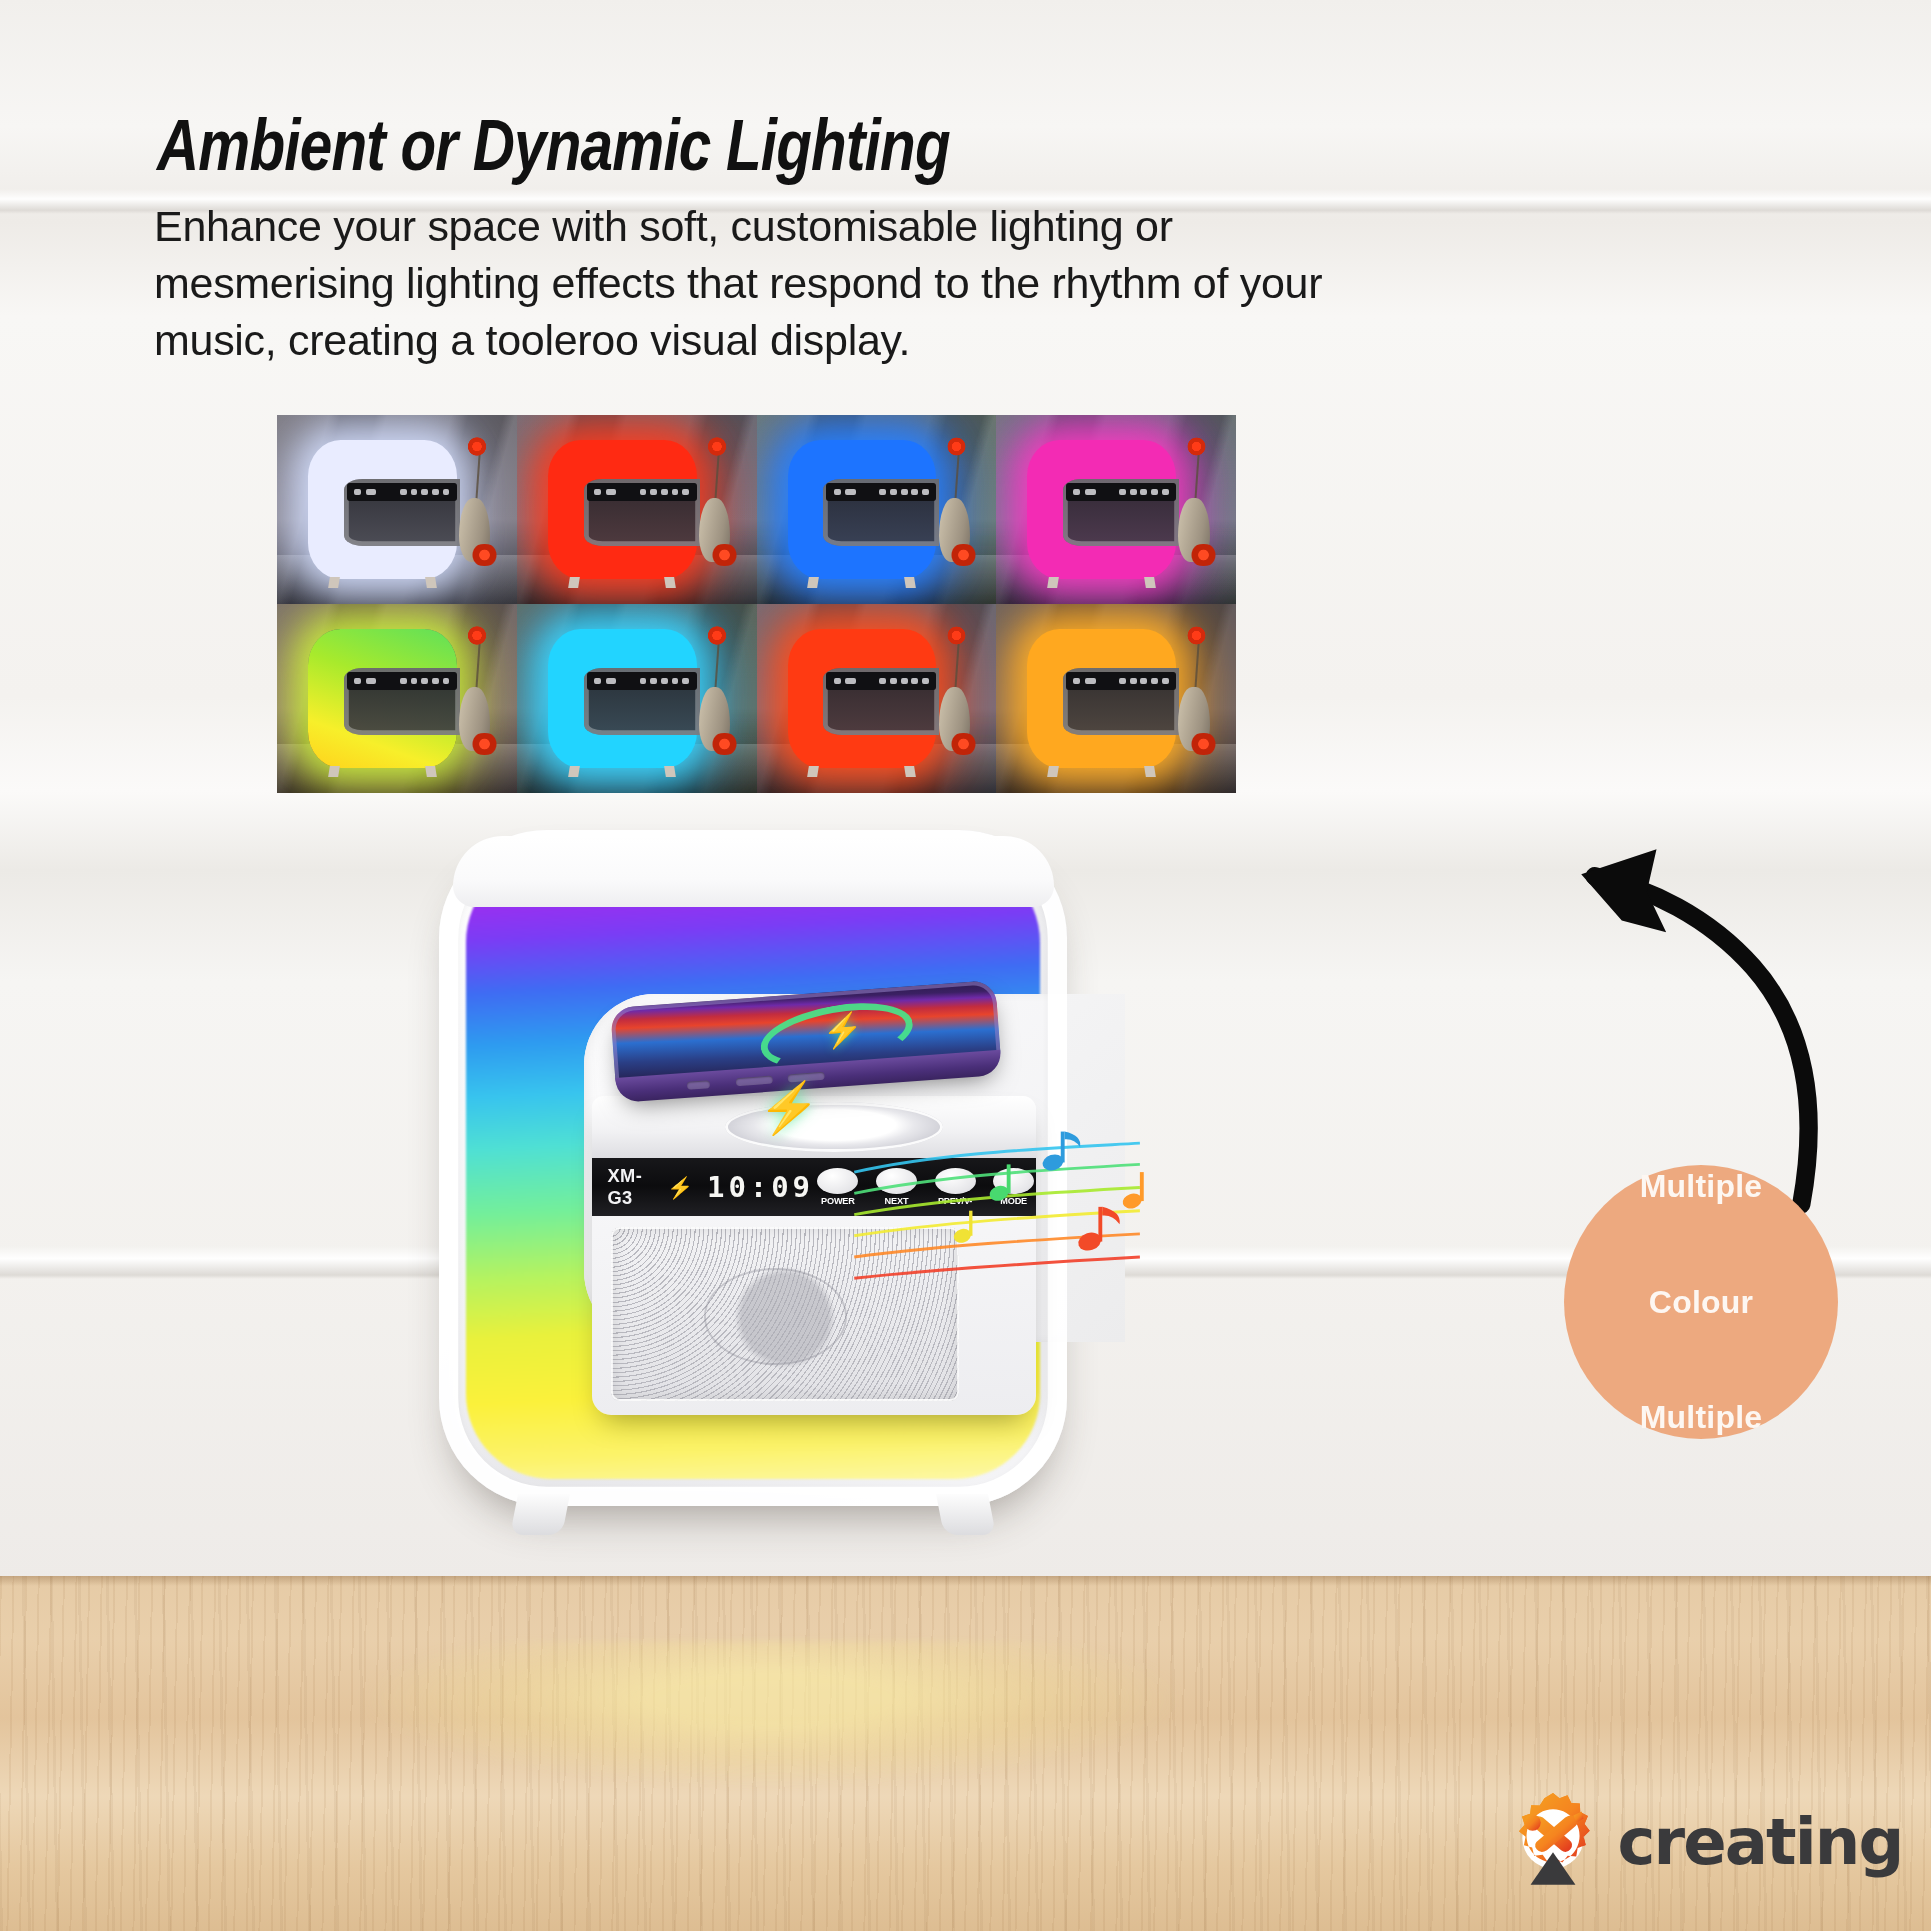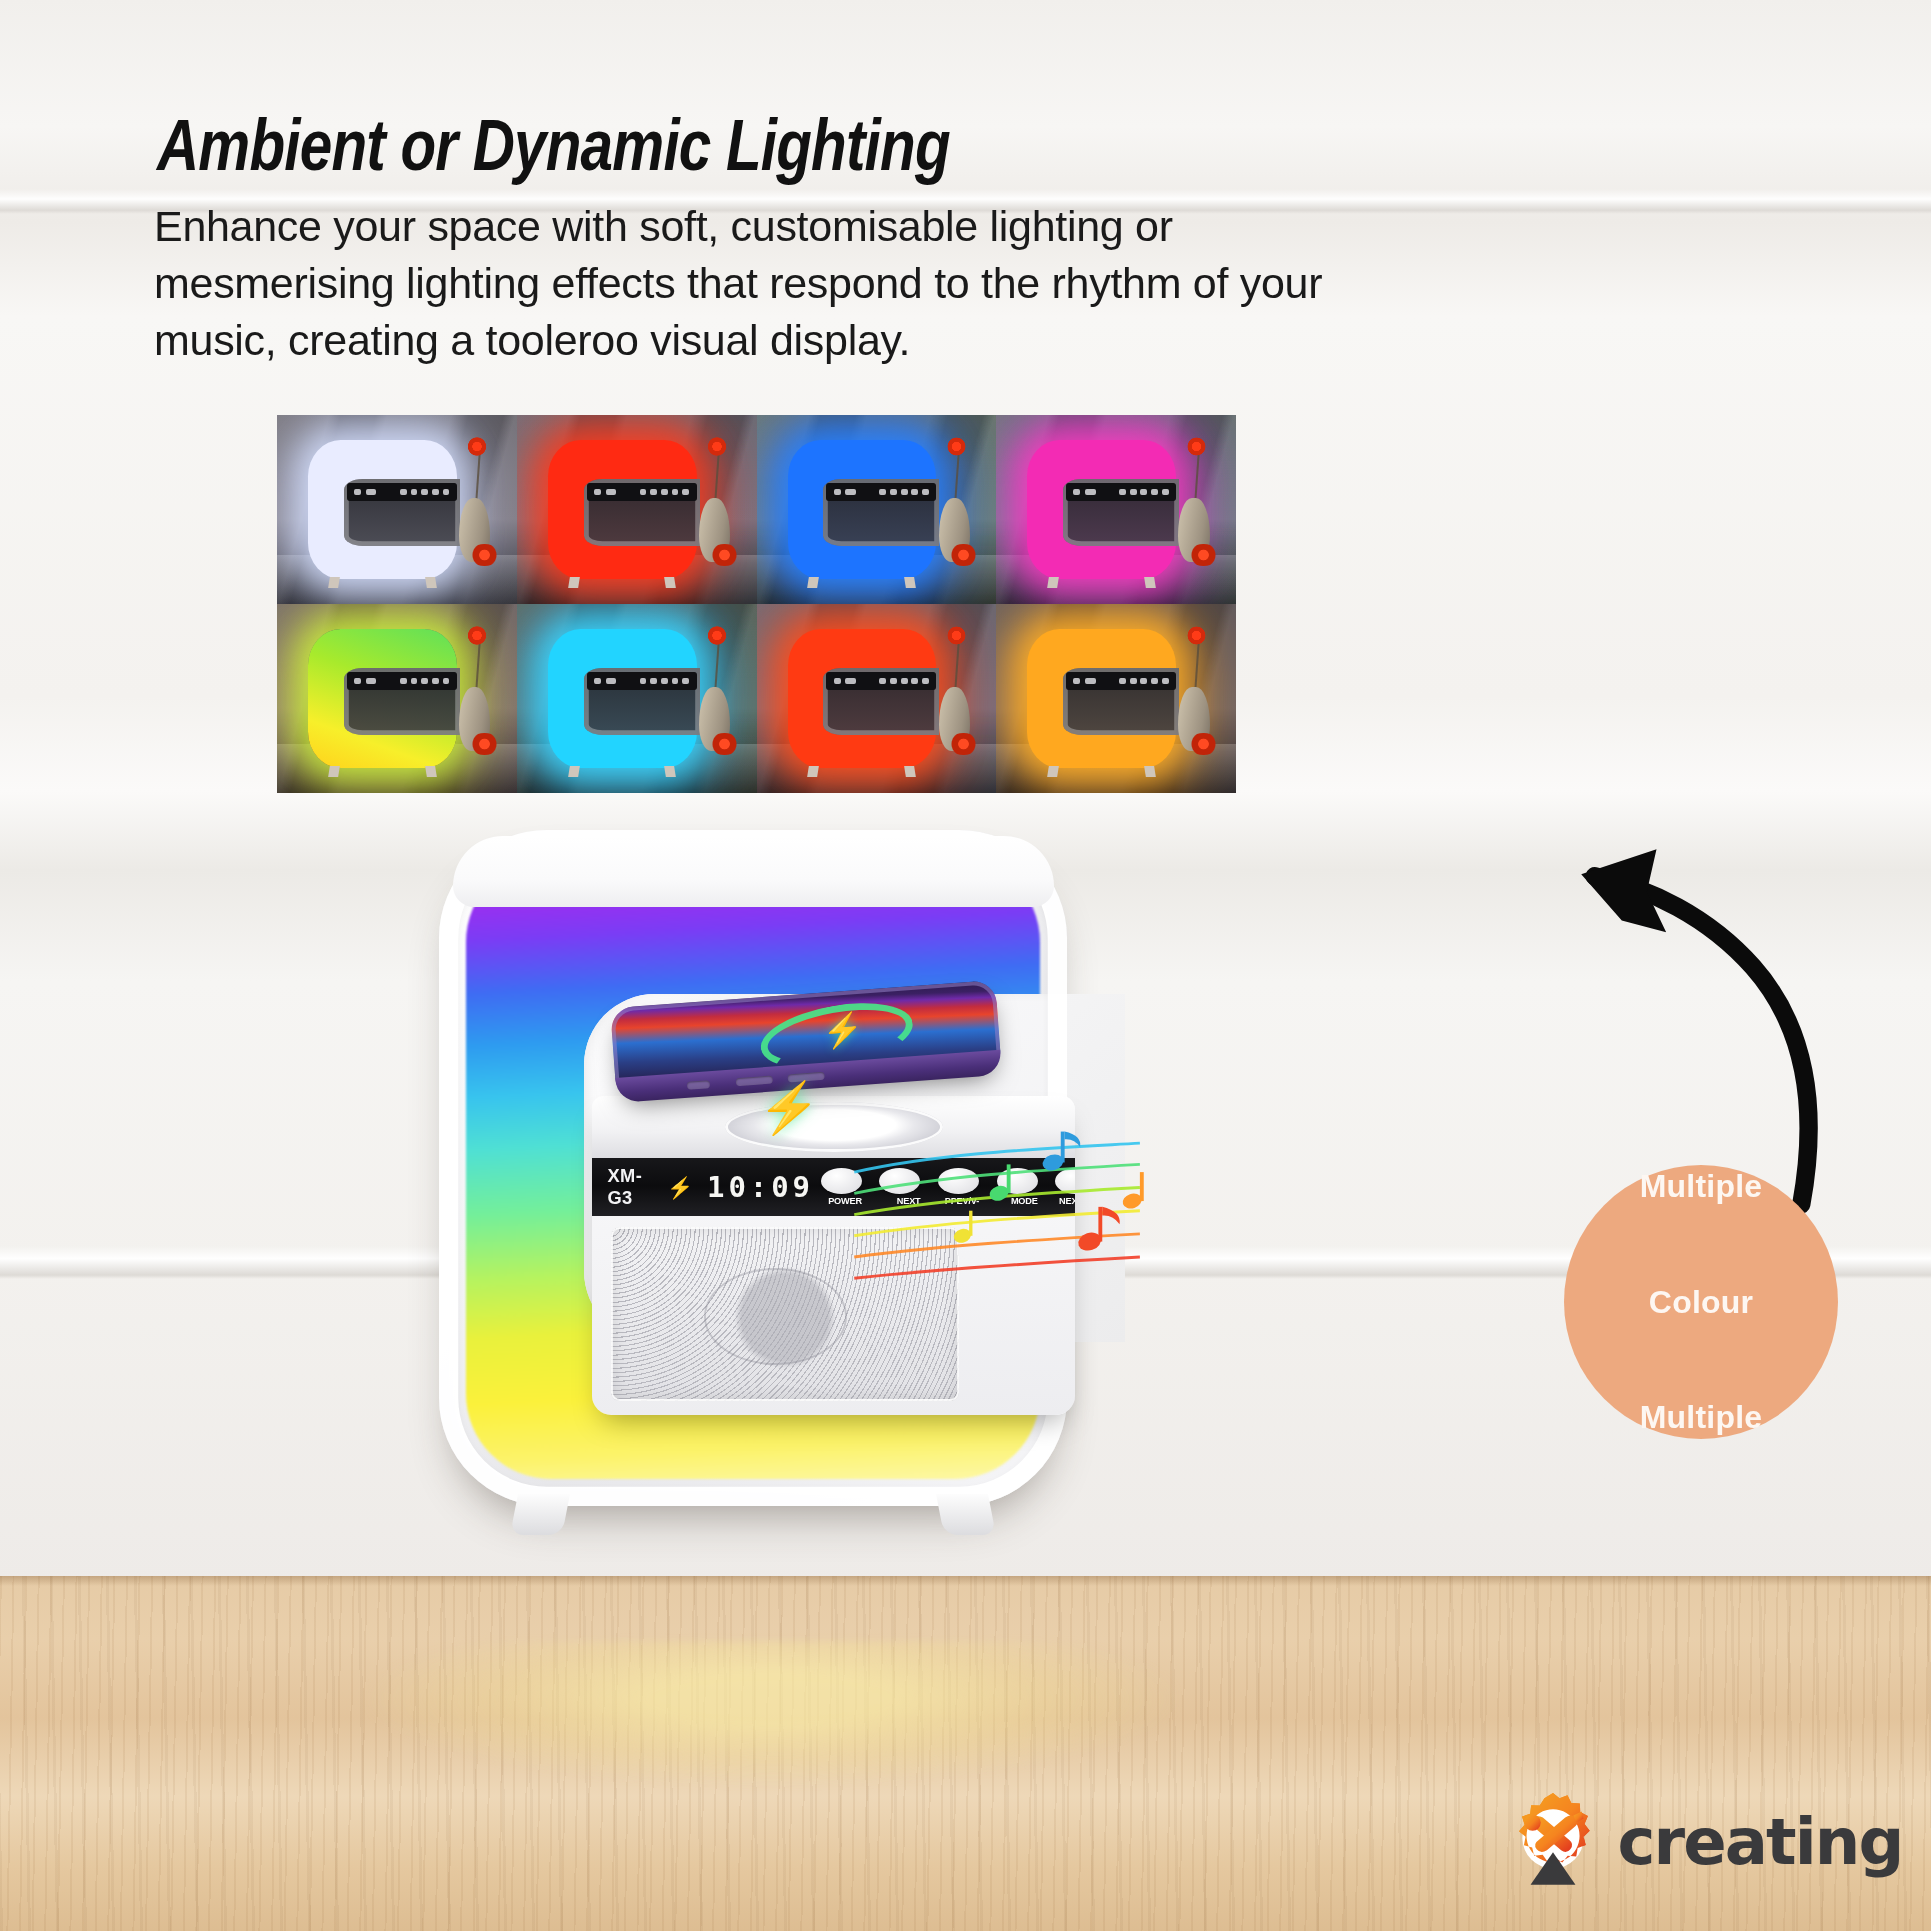--- a/index.html
+++ b/index.html
@@ -190,21 +190,21 @@
   .leg {
     position:absolute; bottom:-29px; width:52px; height:41px;
     background:linear-gradient(180deg,#fdfdfd,#dcdcdf);
     border-radius:0 0 13.5px 13.5px;
   }
   .leg.l { left:75px; transform:skewX(-11deg); }
   .leg.r { right:75px; transform:skewX(11deg); }
 
   
   #console {
-    position:absolute; left:153px; top:266px; width:483px; height:319px;
+    position:absolute; left:153px; top:266px; width:444px; height:319px;
     border-radius:11.6px 13.5px 19.3px 19.3px;
     background:linear-gradient(180deg,#fbfbfc,#ededf0);
     box-shadow:0 15.4px 29px -11.6px rgba(0,0,0,.35);
     overflow:hidden;
   }
   #charge-pad {
     position:absolute; left:0; top:0; width:483px; height:62px;
     background:linear-gradient(180deg,#ffffff 0%,#f2f2f4 55%,#dedee2 100%);
     border-radius:9.7px 11.6px 0 0;
   }
@@ -222,21 +222,21 @@
   #brand {
     color:#f3f3f5; font-weight:bold; font-size:18.3px; letter-spacing:0.5px;
   }
   #bolt-panel { color:#f2e9a0; font-size:21px; margin-left:25px; line-height:1; }
   #clock {
     font-family:"DejaVu Sans Mono","Liberation Mono", monospace;
     color:#f6f6f3; font-size:29px; letter-spacing:3.9px; margin-left:13.5px;
     font-weight:bold;
   }
   #btnrow { margin-left:auto; display:flex; gap:10.6px; align-items:flex-end; }
-  .btn { display:flex; flex-direction:column; align-items:flex-end; width:48px; }
+  .btn { display:flex; flex-direction:column; align-items:center; width:48px; }
   .btn .cap {
     width:41px; height:26px; border-radius:50%;
     background:radial-gradient(ellipse at 38% 30%,#ffffff,#e6e6e9 70%,#cfcfd4);
     box-shadow:0 1px 1.9px rgba(0,0,0,.5);
   }
   .btn .lbl {
     color:#fff; font-size:9.2px; font-weight:bold; margin-top:2.9px;
     letter-spacing:-0.2px; white-space:nowrap;
   }
   #grille {

